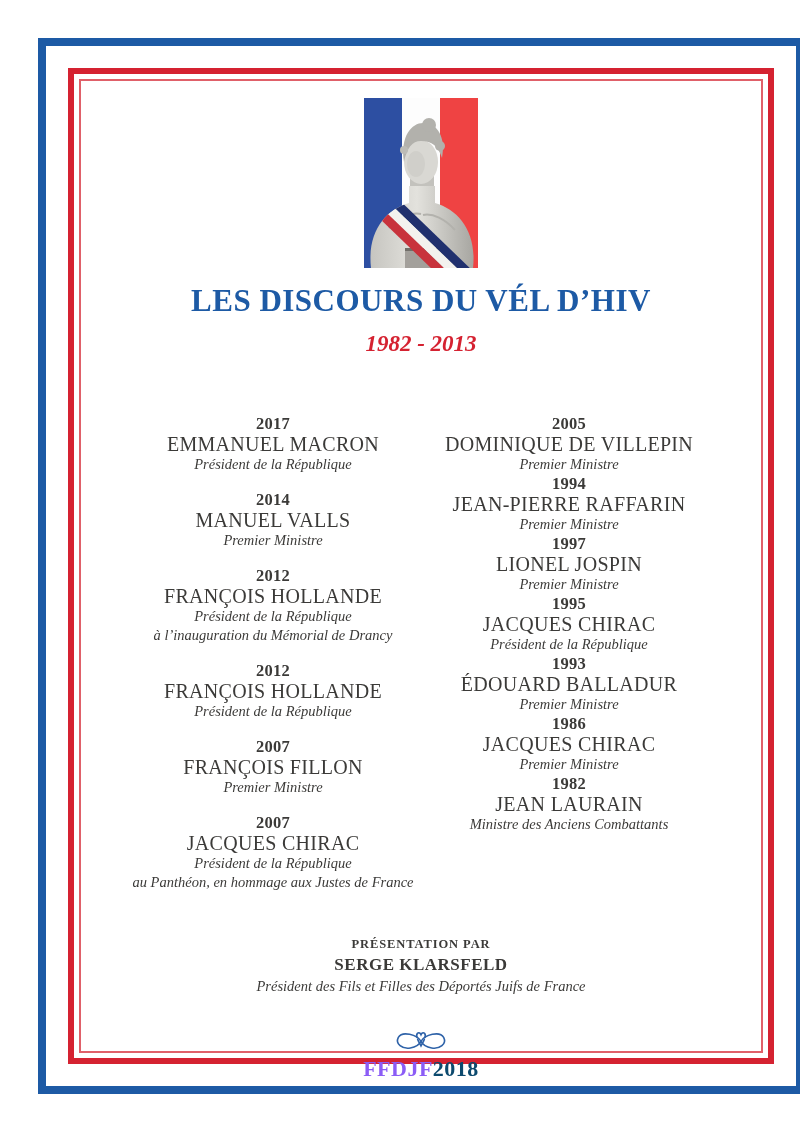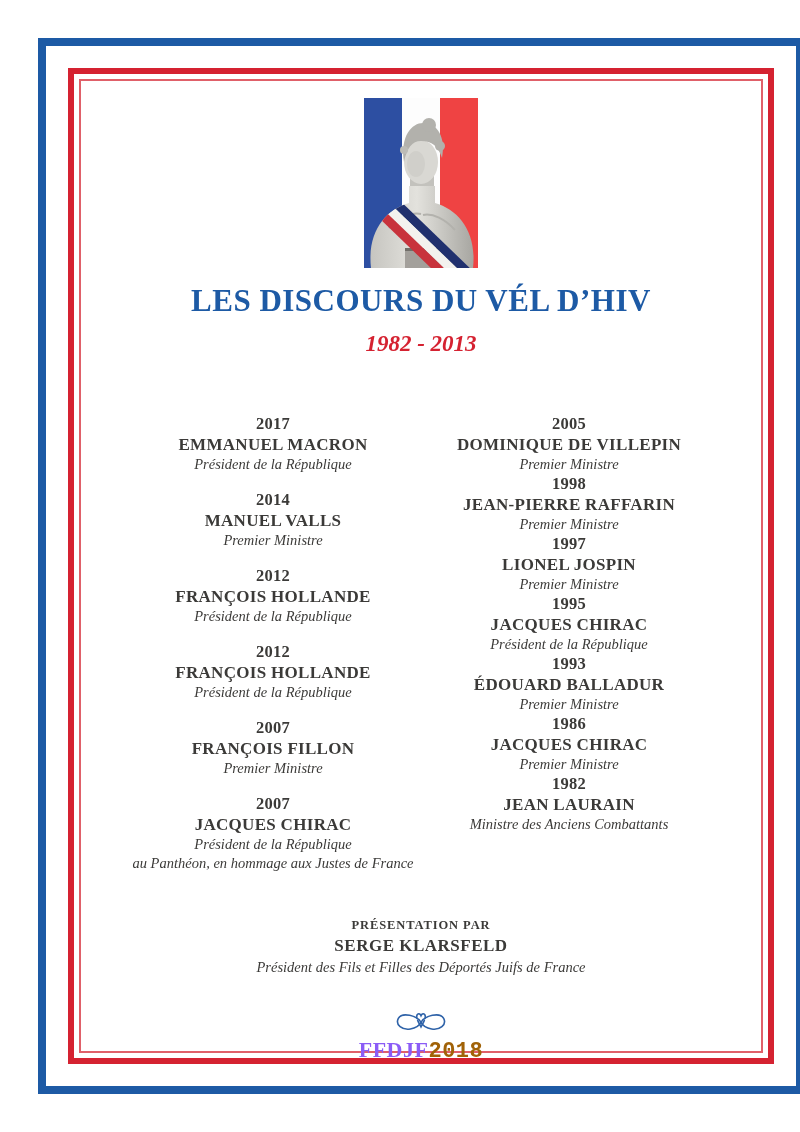--- a/index.html
+++ b/index.html
@@ -45,34 +45,34 @@
   
   .columns {
     margin-top: 20px; width: 576px;
     display: flex; justify-content: space-between; align-items: flex-start;
   }
   .col { width: 280px; display: flex; flex-direction: column; align-items: center; text-align: center; margin-top: 36px; }
   .col-left  { gap: 16px; }
   .col-right { }
   .entry { display: flex; flex-direction: column; align-items: center; }
   .entry .year { font-size: 16.5px; font-weight: 700; line-height: 20px; letter-spacing: 0.3px; }
-  .entry .name { font-size: 17px; font-weight: 700; line-height: 21px; letter-spacing: 0.3px; white-space: nowrap; }
+  .entry .name { font-size: 20px; font-weight: 400; line-height: 21px; letter-spacing: 0.3px; white-space: nowrap; }
   .entry .role, .entry .note { font-size: 14.5px; font-style: italic; line-height: 19px; white-space: nowrap; }
 
   
   .presentation { margin-top: 44px; display: flex; flex-direction: column; align-items: center; text-align: center; }
   .presentation-label { font-size: 12.5px; font-weight: 700; letter-spacing: 0.9px; line-height: 17px; }
   .presenter-name { font-size: 17px; font-weight: 700; letter-spacing: 0.5px; line-height: 23px; }
   .presenter-title { font-size: 14.5px; font-style: italic; line-height: 21px; }
 
   .ornament { margin-top: 30px; width: 56px; height: 26px; flex: none; }
 
   .logo-line { margin-top: 4px; font-size: 22px; font-weight: 700; line-height: 24px; letter-spacing: 0.5px; }
   .logo-blue { color: #8b5cf6; text-align: center; }
-  .logo-red  { color: #a16207; font-family: Liberation Mono, monospace; }
+  .logo-red  { color: #0c4a6e; }
 </style>
 </head>
 <body>
 
 <div class="page">
   <div class="frame-blue"></div>
   <div class="frame-red"></div>
   <div class="frame-thin"></div>
 
   <div class="content">
@@ -136,20 +136,21 @@
         </div>
         <div class="entry">
           <div class="year">2014</div>
           <div class="name">MANUEL VALLS</div>
           <div class="role">Premier Ministre</div>
         </div>
         <div class="entry">
           <div class="year">2012</div>
           <div class="name">FRANÇOIS HOLLANDE</div>
           <div class="role">Président de la République</div>
+          <div class="note">à l’inauguration du Mémorial de Drancy</div>
         </div>
         <div class="entry">
           <div class="year">2012</div>
           <div class="name">FRANÇOIS HOLLANDE</div>
           <div class="role">Président de la République</div>
         </div>
         <div class="entry">
           <div class="year">2007</div>
           <div class="name">FRANÇOIS FILLON</div>
           <div class="role">Premier Ministre</div>
@@ -162,21 +163,21 @@
         </div>
       </div>
 
       <div class="col col-right">
         <div class="entry">
           <div class="year">2005</div>
           <div class="name">DOMINIQUE DE VILLEPIN</div>
           <div class="role">Premier Ministre</div>
         </div>
         <div class="entry">
-          <div class="year">1998</div>
+          <div class="year">1994</div>
           <div class="name">JEAN-PIERRE RAFFARIN</div>
           <div class="role">Premier Ministre</div>
         </div>
         <div class="entry">
           <div class="year">1997</div>
           <div class="name">LIONEL JOSPIN</div>
           <div class="role">Premier Ministre</div>
         </div>
         <div class="entry">
           <div class="year">1995</div>

